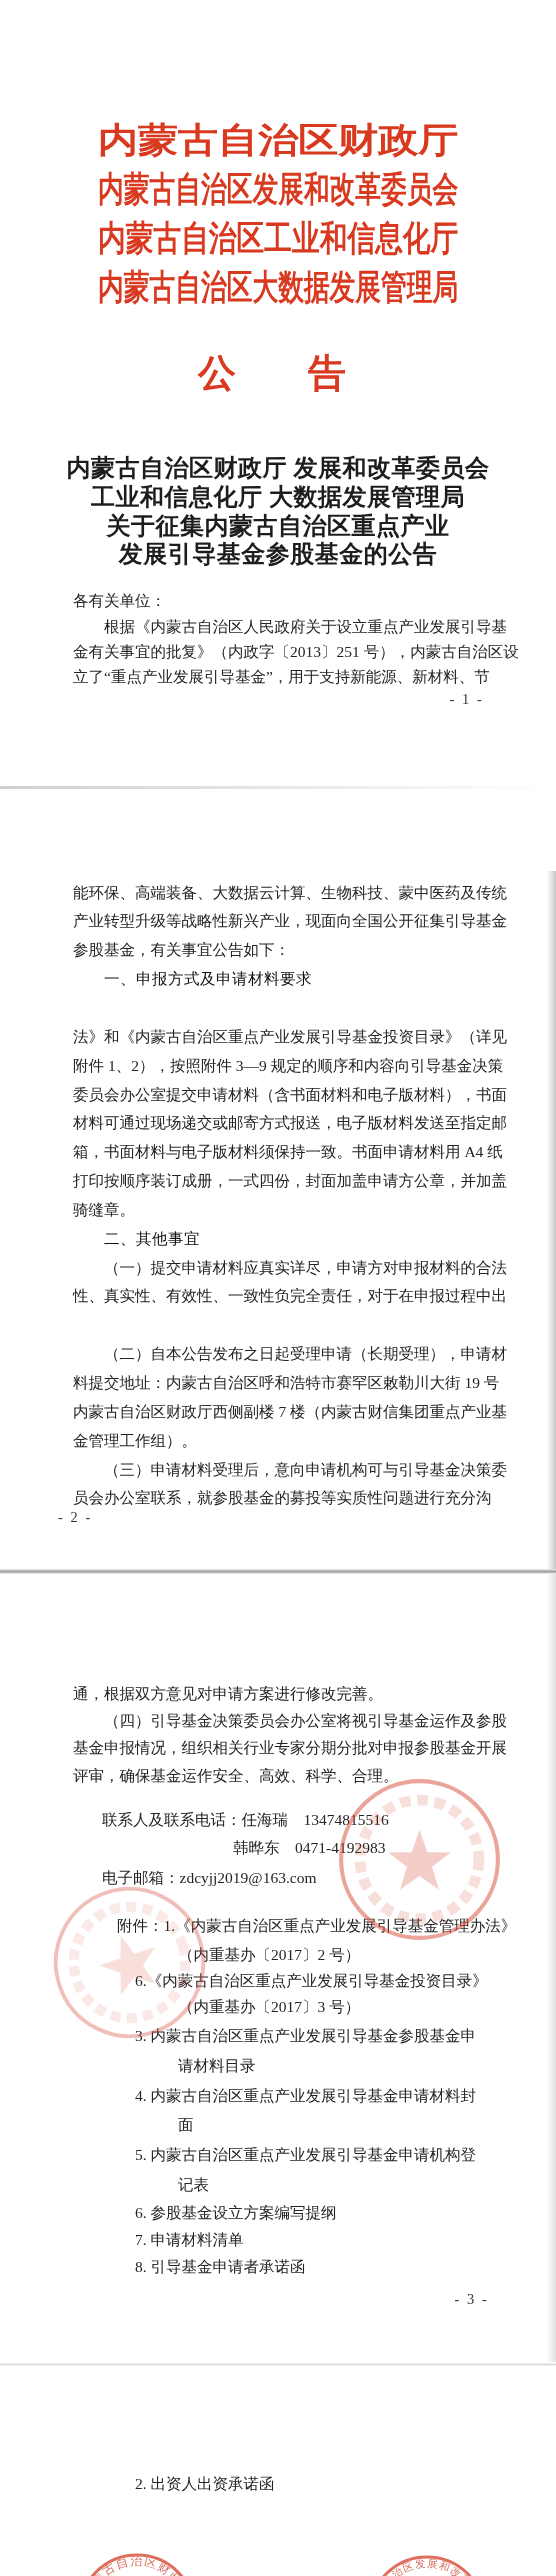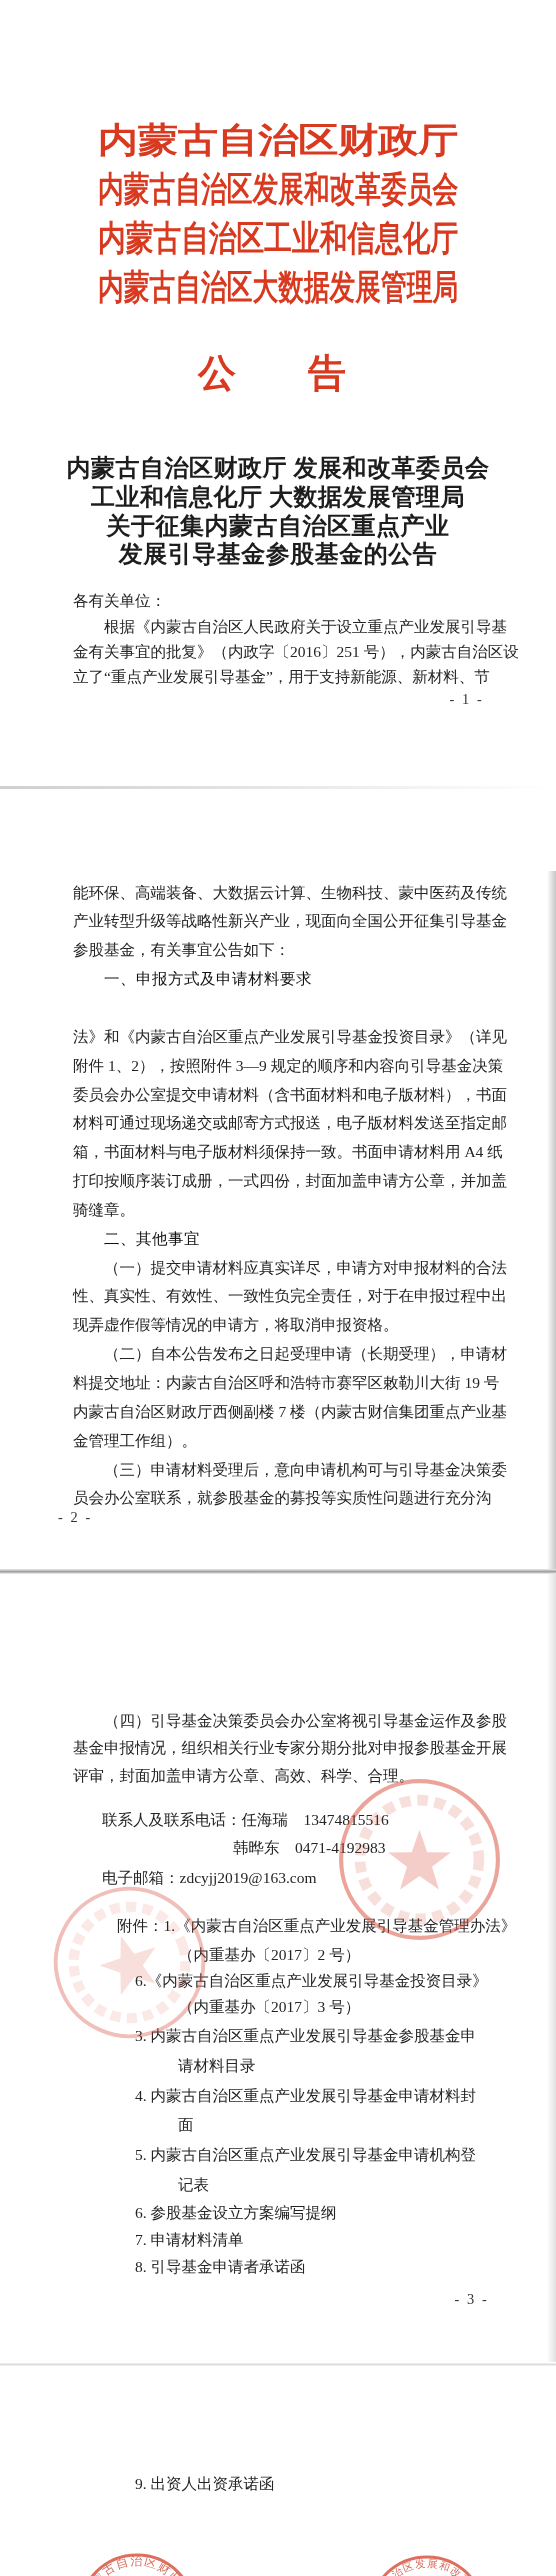--- a/index.html
+++ b/index.html
@@ -98,56 +98,56 @@
       <span>告</span>
     </div>
 
   <div class="title-line" style="top:452px">内蒙古自治区财政厅 发展和改革委员会</div>
   <div class="title-line" style="top:481px">工业和信息化厅 大数据发展管理局</div>
   <div class="title-line" style="top:510px">关于征集内蒙古自治区重点产业</div>
   <div class="title-line" style="top:538px">发展引导基金参股基金的公告</div>
 
   <div class="ln l" style="top:592px">各有关单位：</div>
   <div class="ln ind" style="top:618px">根据《内蒙古自治区人民政府关于设立重点产业发展引导基</div>
-  <div class="ln l" style="top:643px">金有关事宜的批复》（内政字〔2016〕251 号），内蒙古自治区设</div>
+  <div class="ln l" style="top:643px">金有关事宜的批复》（内政字〔2013〕251 号），内蒙古自治区设</div>
   <div class="ln l" style="top:668px">立了“重点产业发展引导基金”，用于支持新能源、新材料、节</div>
   <div class="pageno" style="top:691px;right:72px">- 1 -</div>
 
   <div class="sep sep1"></div>
   <div class="edge-strip edge2"></div>
 
   <div class="ln l" style="top:912px">产业转型升级等战略性新兴产业，现面向全国公开征集引导基金</div>
   <div class="ln l" style="top:884px">能环保、高端装备、大数据云计算、生物科技、蒙中医药及传统</div>
   <div class="ln l" style="top:941px">参股基金，有关事宜公告如下：</div>
   <div class="ln ind heading" style="top:970px">一、申报方式及申请材料要求</div>
   <div class="ln l" style="top:1028px">法》和《内蒙古自治区重点产业发展引导基金投资目录》（详见</div>
   <div class="ln l" style="top:1057px">附件 1、2），按照附件 3—9 规定的顺序和内容向引导基金决策</div>
   <div class="ln l" style="top:1086px">委员会办公室提交申请材料（含书面材料和电子版材料），书面</div>
   <div class="ln l" style="top:1114px">材料可通过现场递交或邮寄方式报送，电子版材料发送至指定邮</div>
   <div class="ln l" style="top:1143px">箱，书面材料与电子版材料须保持一致。书面申请材料用 A4 纸</div>
   <div class="ln l" style="top:1172px">打印按顺序装订成册，一式四份，封面加盖申请方公章，并加盖</div>
   <div class="ln l" style="top:1201px">骑缝章。</div>
   <div class="ln ind heading" style="top:1230px">二、其他事宜</div>
   <div class="ln ind" style="top:1259px">（一）提交申请材料应真实详尽，申请方对申报材料的合法</div>
   <div class="ln l" style="top:1287px">性、真实性、有效性、一致性负完全责任，对于在申报过程中出</div>
-  <div class="ln l" style="top:1316px">现弄虚作假等情况的申请方，将取消申报资格。</div>
   <div class="ln ind" style="top:1345px">（二）自本公告发布之日起受理申请（长期受理），申请材</div>
   <div class="ln l" style="top:1374px">料提交地址：内蒙古自治区呼和浩特市赛罕区敕勒川大街 19 号</div>
   <div class="ln l" style="top:1403px">内蒙古自治区财政厅西侧副楼 7 楼（内蒙古财信集团重点产业基</div>
   <div class="ln l" style="top:1432px">金管理工作组）。</div>
   <div class="ln ind" style="top:1461px">（三）申请材料受理后，意向申请机构可与引导基金决策委</div>
   <div class="ln l" style="top:1489px">员会办公室联系，就参股基金的募投等实质性问题进行充分沟</div>
   <div class="pageno" style="top:1509px;left:58px">- 2 -</div>
 
   <div class="sep sep2"></div>
   <div class="edge-strip edge3"></div>
 
+  <div class="ln l" style="top:1685px">通，根据双方意见对申请方案进行修改完善。</div>
   <div class="ln ind" style="top:1712px">（四）引导基金决策委员会办公室将视引导基金运作及参股</div>
   <div class="ln l" style="top:1739px">基金申报情况，组织相关行业专家分期分批对申报参股基金开展</div>
-  <div class="ln l" style="top:1767px">评审，封面加盖申请方公章、高效、科学、合理。</div>
+  <div class="ln l" style="top:1767px">评审，确保基金运作安全、高效、科学、合理。</div>
 
   <div class="ln x198" style="top:1811px">联系人及联系电话：任海瑞　13474815516</div>
   <div class="ln x452" style="top:1839px">韩晔东　0471-4192983</div>
   <div class="ln x198" style="top:1869px">电子邮箱：zdcyjj2019@163.com</div>
 
   <div class="ln x190" style="top:1917px">附件：1.《内蒙古自治区重点产业发展引导基金管理办法》</div>
   <div class="ln x345" style="top:1946px">（内重基办〔2017〕2 号）</div>
   <div class="ln x262" style="top:1972px">6.《内蒙古自治区重点产业发展引导基金投资目录》</div>
   <div class="ln x345" style="top:1998px">（内重基办〔2017〕3 号）</div>
   <div class="ln x262" style="top:2027px">3. 内蒙古自治区重点产业发展引导基金参股基金申</div>
@@ -167,21 +167,21 @@
     <polygon class="seal-star" opacity="0.55" points="100,64 109.4,91.1 138,91.6 115.2,108.9 123.5,136.4 100,120 76.5,136.4 84.8,108.9 62,91.6 90.6,91.1"></polygon>
   </svg>
   <svg class="seal" style="left:52px;top:1885px;width:155px;height:155px;opacity:.35;transform:rotate(-18deg)" viewBox="0 0 200 200">
     <circle class="seal-ring" cx="100" cy="100" r="95"></circle>
     <circle cx="100" cy="100" r="72" fill="none" stroke="#d84b38" stroke-width="13" stroke-dasharray="13 8" opacity="0.35"></circle>
     <polygon class="seal-star" opacity="0.5" points="100,64 109.4,91.1 138,91.6 115.2,108.9 123.5,136.4 100,120 76.5,136.4 84.8,108.9 62,91.6 90.6,91.1"></polygon>
   </svg>
 
   <div class="sep sep3"></div>
 
-  <div class="ln x262" style="top:2475px">9. 出资人出资承诺函</div>
+  <div class="ln x262" style="top:2475px">2. 出资人出资承诺函</div>
 
   <svg class="seal" style="left:76px;top:2552px;width:122px;height:122px;opacity:.8" viewBox="0 0 200 200">
     <defs>
       <path id="arcT1" d="M 23,118 A 79,79 0 1 1 177,118" fill="none"></path>
       <path id="arcB1" d="M 40,132 A 70,70 0 0 0 160,132" fill="none"></path>
     </defs>
     <circle class="seal-ring" cx="100" cy="100" r="95"></circle>
     <polygon class="seal-star" points="100,64 109.4,91.1 138,91.6 115.2,108.9 123.5,136.4 100,120 76.5,136.4 84.8,108.9 62,91.6 90.6,91.1"></polygon>
     <text class="seal-arc-text"><textPath href="#arcT1" startOffset="50%" text-anchor="middle">内蒙古自治区财政厅</textPath></text>
   </svg>

